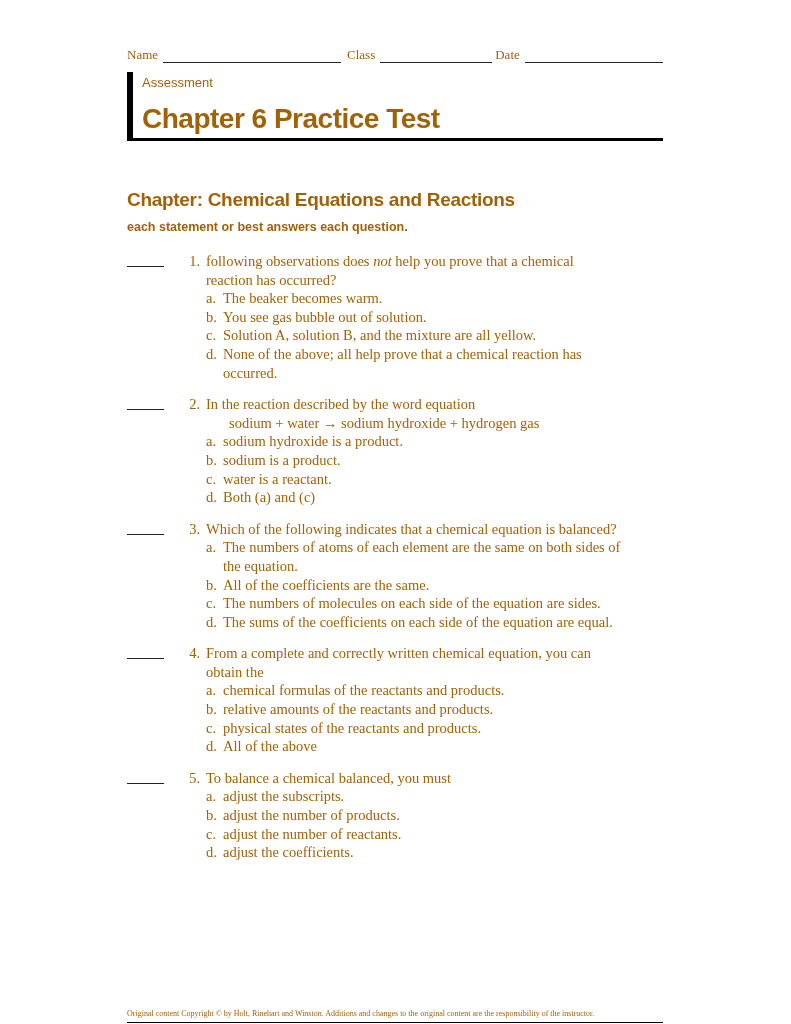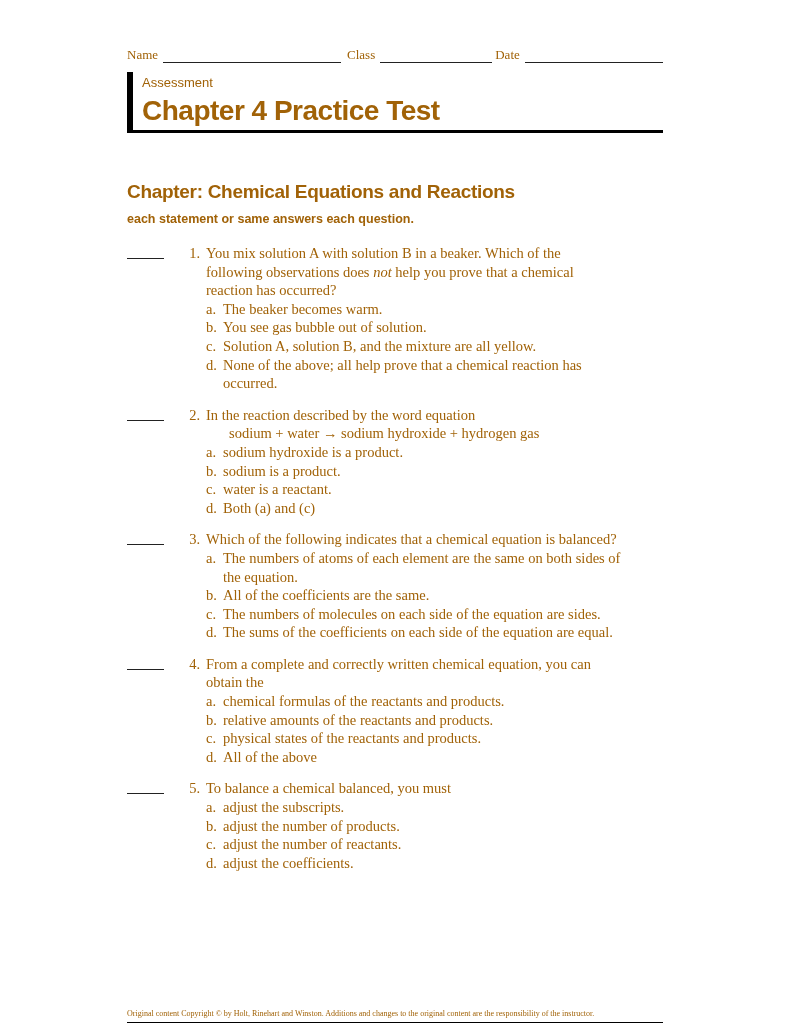--- a/index.html
+++ b/index.html
@@ -33,21 +33,21 @@
   
   .title-block {
     border-left: 6px solid #000;
     border-bottom: 3px solid #000;
     padding: 2px 0 3px 9px;
   }
   .kicker {
     font-family: "Liberation Sans", sans-serif;
     font-size: 13px;
     line-height: 17px;
-    margin-bottom: 4px;
+    margin-bottom: 12px;
   }
   .doc-title {
     font-family: "Liberation Sans", sans-serif;
     font-size: 28px;
     font-weight: bold;
     letter-spacing: -0.5px;
     line-height: 32px;
   }
 
   
@@ -130,35 +130,34 @@
       <span class="lbl">Name</span>
       <span class="fill-line name-line"></span>
       <span class="lbl">Class</span>
       <span class="fill-line class-line"></span>
       <span class="lbl">Date</span>
       <span class="fill-line date-line"></span>
     </div>
 
     <div class="title-block">
       <div class="kicker">Assessment</div>
-      <h1 class="doc-title">Chapter 4 Practice Test</h1>
+      <h1 class="doc-title">Chapter 6 Practice Test</h1>
     </div>
 
     <h2 class="section-title">Chapter: Chemical Equations and Reactions</h2>
 
     <div class="instructions">
-        <div class="instr-line">each statement or same answers each question.</div>
+        <div class="instr-line">each statement or best answers each question.</div>
       </div>
 
     <div class="questions">
         <div class="question">
           <span class="blank"></span>
           <div class="qnum">1.</div>
           <div class="qbody">
-            <div class="stem-line"><span>You mix solution A with solution B in a beaker. Which of the</span></div>
             <div class="stem-line"><span>following observations does </span><span class="ital">not</span><span> help you prove that a chemical</span></div>
             <div class="stem-line"><span>reaction has occurred?</span></div>
             <div class="option">
               <div class="opt-letter">a.</div>
               <div class="opt-text">
                 <div class="opt-line">The beaker becomes warm.</div>
               </div>
             </div>
             <div class="option">
               <div class="opt-letter">b.</div>

